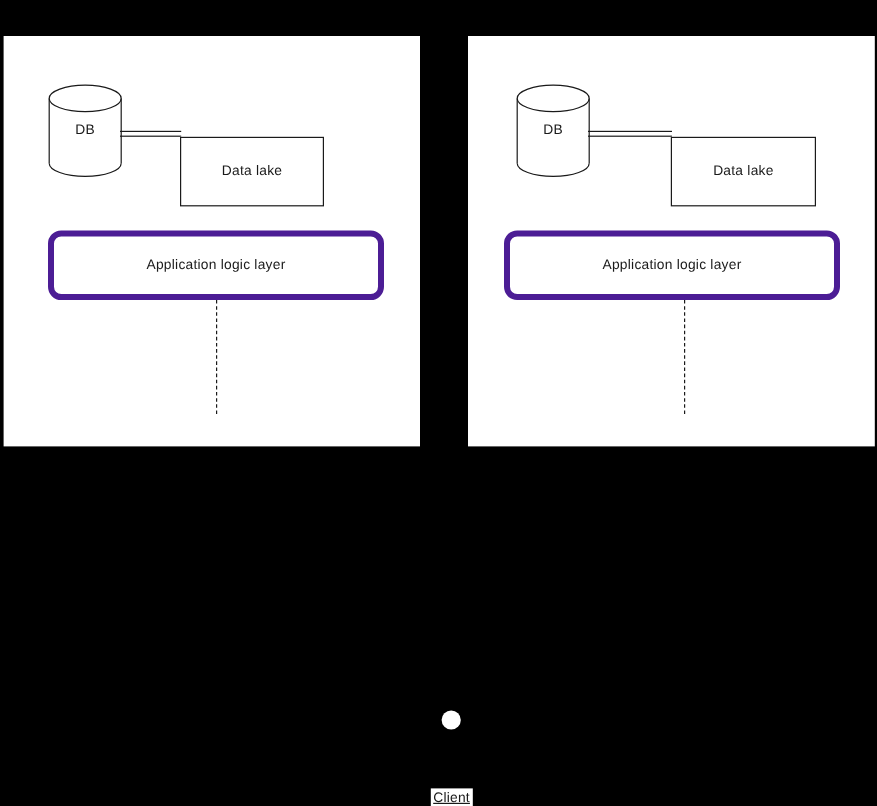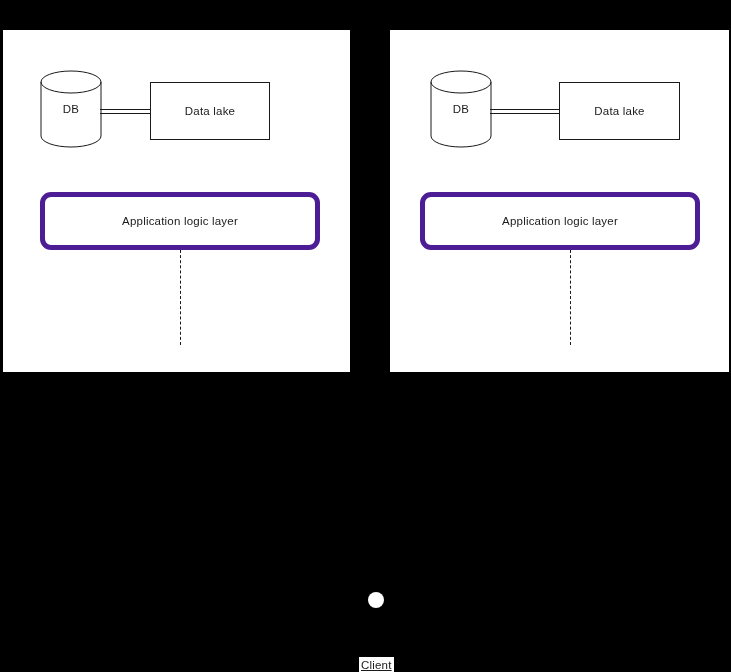--- a/index.html
+++ b/index.html
@@ -54,20 +54,21 @@
   .box {
     border: 1px solid #1a1a1a;
     background: #ffffff;
     box-sizing: border-box;
     display: flex;
     align-items: center;
     justify-content: center;
     font-size: 11.5px;
     color: #1a1a1a;
     letter-spacing: 0.2px;
+    margin-top: 32px;
   }
 
   
   .rbox {
     border: 5px solid #4c1d95;
     border-radius: 11px;
     background: #ffffff;
     box-sizing: border-box;
     display: flex;
     align-items: center;

